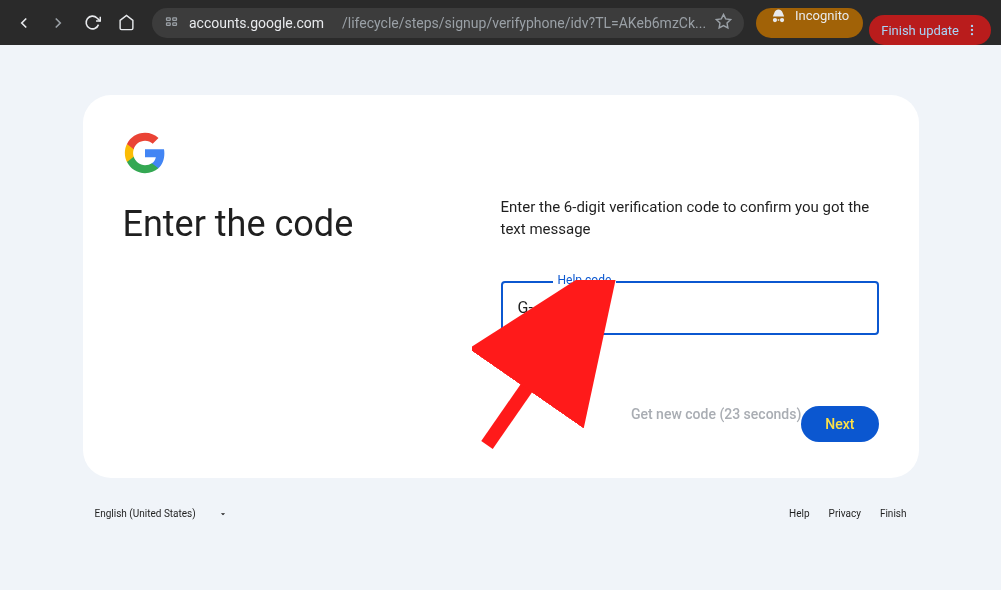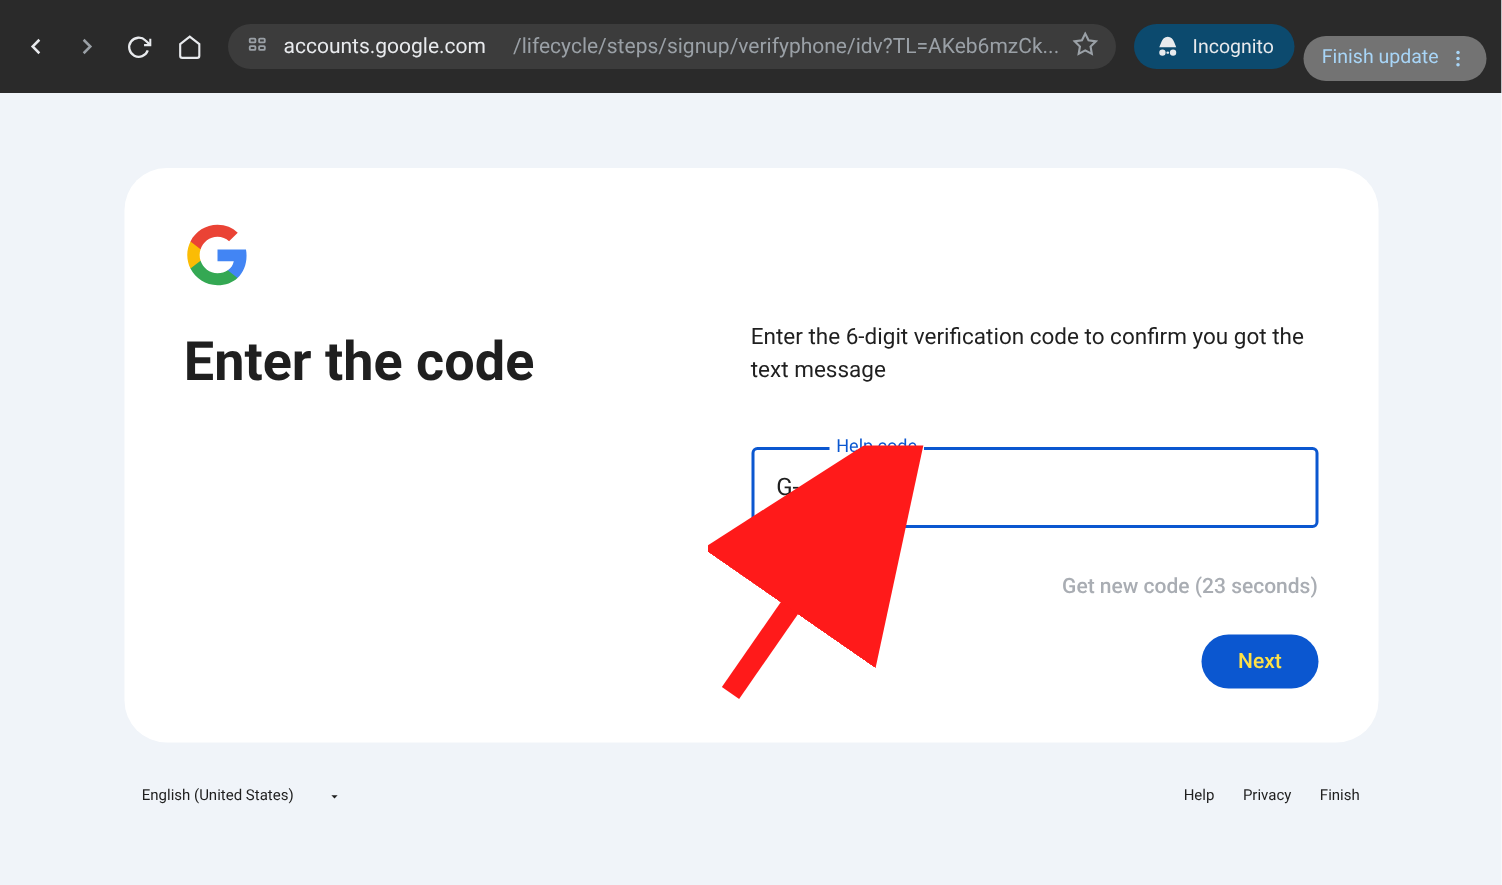--- a/index.html
+++ b/index.html
@@ -6,21 +6,21 @@
     body {
       font-family: 'Google Sans', Roboto, Arial, sans-serif;
       background: #f0f4f9;
       width: 1001px;
       height: 590px;
       overflow: hidden;
     }
     
     .browser-bar {
       background: #2a2a2a;
-      height: 62px;
+      height: 45px;
       display: flex;
       align-items: center;
       padding: 0 10px;
       gap: 6px;
     }
     .nav-btn {
       width: 28px;
       height: 28px;
       border-radius: 50%;
       display: flex;
@@ -41,32 +41,32 @@
       margin: 0 6px;
       color: #e8eaed;
       font-size: 14px;
       overflow: hidden;
     }
     .address-icon { margin-right: 10px; color: #9aa0a6; flex-shrink: 0; }
     .url-domain { color: #e8eaed; }
     .url-path { color: #9aa0a6; white-space: nowrap; overflow: hidden; text-overflow: ellipsis; margin-left: 18px; }
     .star-icon { margin-left: auto; color: #9aa0a6; flex-shrink: 0; padding-left: 8px; }
     .incognito-pill {
-      background: #0c4a6e;
+      background: #a16207;
       border-radius: 20px;
       height: 30px;
       display: flex;
-      align-items: center;
+      align-items: flex-start;
       padding: 0 14px;
       color: #e8eaed;
       font-size: 13px;
       gap: 8px;
     }
     .finish-update {
-      background: #737373;
+      background: #b91c1c;
       color: #a8d5f7;
       border-radius: 20px;
       height: 30px;
       display: flex;
       align-items: center;
       padding: 0 12px;
       font-size: 13px;
       gap: 6px;
       margin-top: 15px;
     }
@@ -86,21 +86,21 @@
       height: 383px;
       padding: 36px 40px;
       display: flex;
       position: relative;
     }
     .left-col { flex: 1; }
     .right-col { flex: 1; padding-top: 66px; position: relative; }
     .google-logo { width: 44px; height: 44px; margin-bottom: 24px; }
     .title {
       font-size: 36px;
-      font-weight: 700;
+      font-weight: 400;
       color: #1f1f1f;
     }
     .subtitle {
       font-size: 15px;
       color: #1f1f1f;
       line-height: 1.45;
       margin-bottom: 40px;
     }
     .input-wrap {
       position: relative;
@@ -123,23 +123,21 @@
       font-size: 16px;
       color: #1f1f1f;
       outline: none;
       font-family: inherit;
     }
     .actions {
       position: absolute;
       bottom: 0;
       right: 0;
       display: flex;
-      align-items: flex-end;
-      gap: 24px;
-      flex-direction: column;
+      align-items: flex-start;
     }
     .get-code {
       color: #a9adb3;
       font-size: 14px;
       font-weight: 500;
     }
     .next-btn {
       background: #0b57d0;
       color: #fde047;
       border: none;

